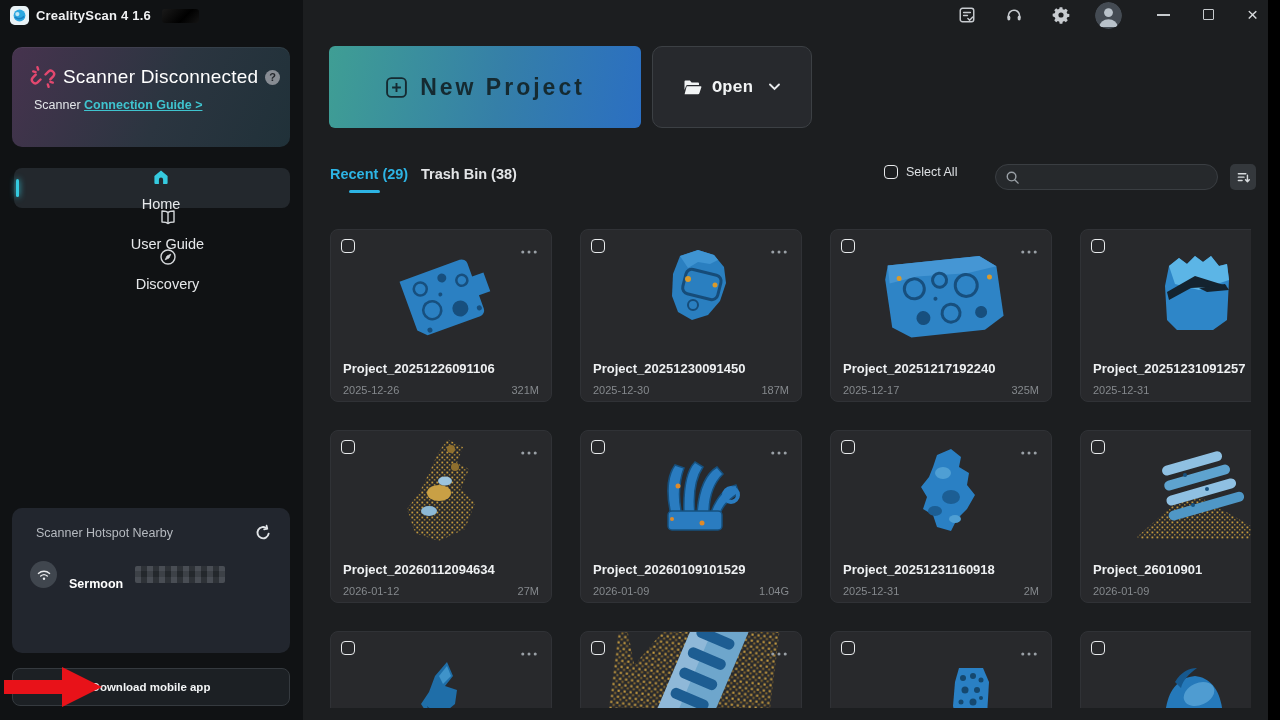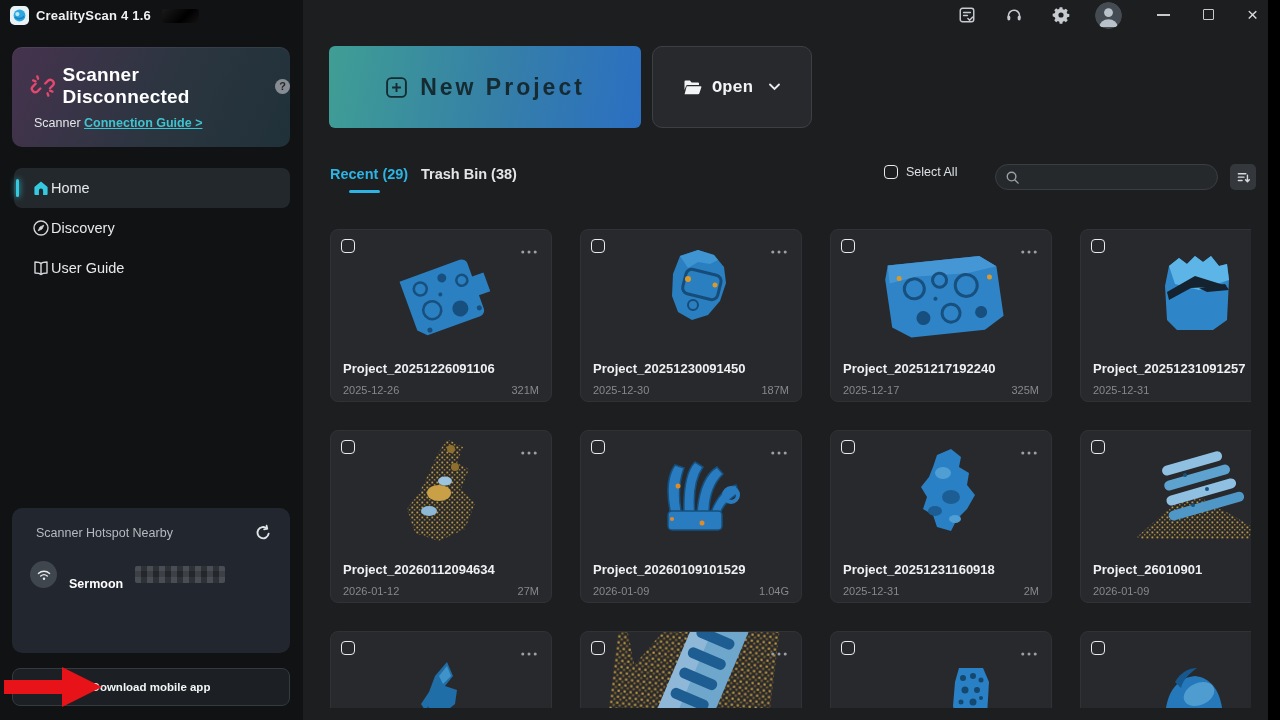--- a/index.html
+++ b/index.html
@@ -14,28 +14,28 @@
   .app-title-row { position:absolute; left:10px; top:6px; display:flex; align-items:center; gap:7px; }
   .logo { width:19px; height:19px; flex:0 0 auto; }
   .app-title { font-size:13px; font-weight:700; color:#f0f1f3; letter-spacing:.2px; }
   .redact-version { display:inline-block; width:37px; height:14px; margin-left:4px; border-radius:3px;
     background:linear-gradient(135deg,#1a1a1a,#000 60%,#141414); vertical-align:-2px; }
 
   .disc-panel { position:absolute; left:12px; top:47px; width:278px; height:100px; border-radius:10px;
     background:linear-gradient(115deg,#46334e 0%,#2b3540 55%,#203139 100%);
     box-shadow:inset 0 1px 0 rgba(255,255,255,.06); }
   .disc-row1 { display:flex; align-items:center; gap:7px; margin:17px 0 0 18px; }
-  .disc-title { font-size:19px; font-weight:700; color:#fff; letter-spacing:.2px; }
+  .disc-title { font-size:19px; font-weight:400; color:#fff; letter-spacing:.2px; }
   .qmark { width:15px; height:15px; border-radius:50%; background:#878c93; color:#23262b;
     font-size:11px; font-weight:700; display:flex; align-items:center; justify-content:center; }
   .disc-row2 { margin:8px 0 0 22px; font-size:12.5px; color:#e3e6e9; }
   .disc-link { color:#3fc4cf; text-decoration:underline; font-weight:600; cursor:pointer; }
 
   .nav { position:absolute; left:0; top:168px; width:303px; }
-  .nav-item { position:relative; height:40px; display:flex; align-items:center; padding-left:32px; gap:1px; cursor:pointer; }
+  .nav-item { position:relative; height:40px; display:flex; align-items:center; padding-left:32px; gap:10px; cursor:pointer;flex-direction:column; }
   .nav-item .nav-label { font-size:14.5px; color:#e6e8ea; font-weight:500; }
   .nav-item.active { background:#23282d; border-radius:8px; margin:0 13px 0 14px; padding-left:18px; }
   .nav-item.active::before { content:""; position:absolute; left:2px; top:11px; width:3px; height:18px;
     border-radius:2px; background:#35cadf; box-shadow:0 0 6px #35cadf; }
   .nav-icon { width:18px; height:18px; display:flex; align-items:center; justify-content:center; }
 
   .hotspot-panel { position:absolute; left:12px; top:508px; width:278px; height:145px; border-radius:10px; background:#22262e; }
   .hotspot-header { display:flex; justify-content:space-between; align-items:center; padding:16px 18px 0 24px; }
   .hotspot-title { font-size:12.5px; color:#b6bac0; }
   .refresh-btn { width:18px; height:18px; cursor:pointer; }
@@ -141,35 +141,35 @@
       <div class="nav-item active">
         <span class="nav-icon">
           <svg width="18" height="18" viewBox="0 0 18 18">
               <path d="M9 2.4 15.6 8v7a1 1 0 0 1-1 1h-3.5v-4.3a2.1 2.1 0 0 0-4.2 0V16H3.4a1 1 0 0 1-1-1V8Z" fill="#35cadf"></path>
             </svg>
         </span>
         <span class="nav-label">Home</span>
       </div>
       <div class="nav-item">
         <span class="nav-icon">
+          <svg width="18" height="18" viewBox="0 0 18 18" fill="none" stroke="#d4d7da" stroke-width="1.4" stroke-linejoin="round">
+              <path d="M9 4.6C7.8 3.3 5.9 3 3 3v11c2.9 0 4.8.3 6 1.6 1.2-1.3 3.1-1.6 6-1.6V3c-2.9 0-4.8.3-6 1.6z"></path>
+              <path d="M9 4.6v11"></path>
+            </svg>
+        </span>
+        <span class="nav-label">User Guide</span>
+      </div>
+      <div class="nav-item">
+        <span class="nav-icon">
           <svg width="18" height="18" viewBox="0 0 18 18" fill="none" stroke="#d4d7da" stroke-width="1.4">
               <circle cx="9" cy="9" r="7"></circle>
               <path d="M11.8 6.2 10 10l-3.8 1.8L8 8z" fill="#d4d7da" stroke-width=".8"></path>
             </svg>
         </span>
         <span class="nav-label">Discovery</span>
-      </div>
-      <div class="nav-item">
-        <span class="nav-icon">
-          <svg width="18" height="18" viewBox="0 0 18 18" fill="none" stroke="#d4d7da" stroke-width="1.4" stroke-linejoin="round">
-              <path d="M9 4.6C7.8 3.3 5.9 3 3 3v11c2.9 0 4.8.3 6 1.6 1.2-1.3 3.1-1.6 6-1.6V3c-2.9 0-4.8.3-6 1.6z"></path>
-              <path d="M9 4.6v11"></path>
-            </svg>
-        </span>
-        <span class="nav-label">User Guide</span>
       </div>
     </nav>
 
     <div class="hotspot-panel">
       <div class="hotspot-header">
         <span class="hotspot-title">Scanner Hotspot Nearby</span>
         <svg class="refresh-btn" viewBox="0 0 16 16" fill="none" stroke="#e2e5e8" stroke-width="1.7" stroke-linecap="round">
           <path d="M13 8.6A5 5 0 1 1 11.4 4"></path>
             <path d="M11.2 1.4l.6 2.8-2.8.6" stroke-width="1.5"></path>
         </svg>

